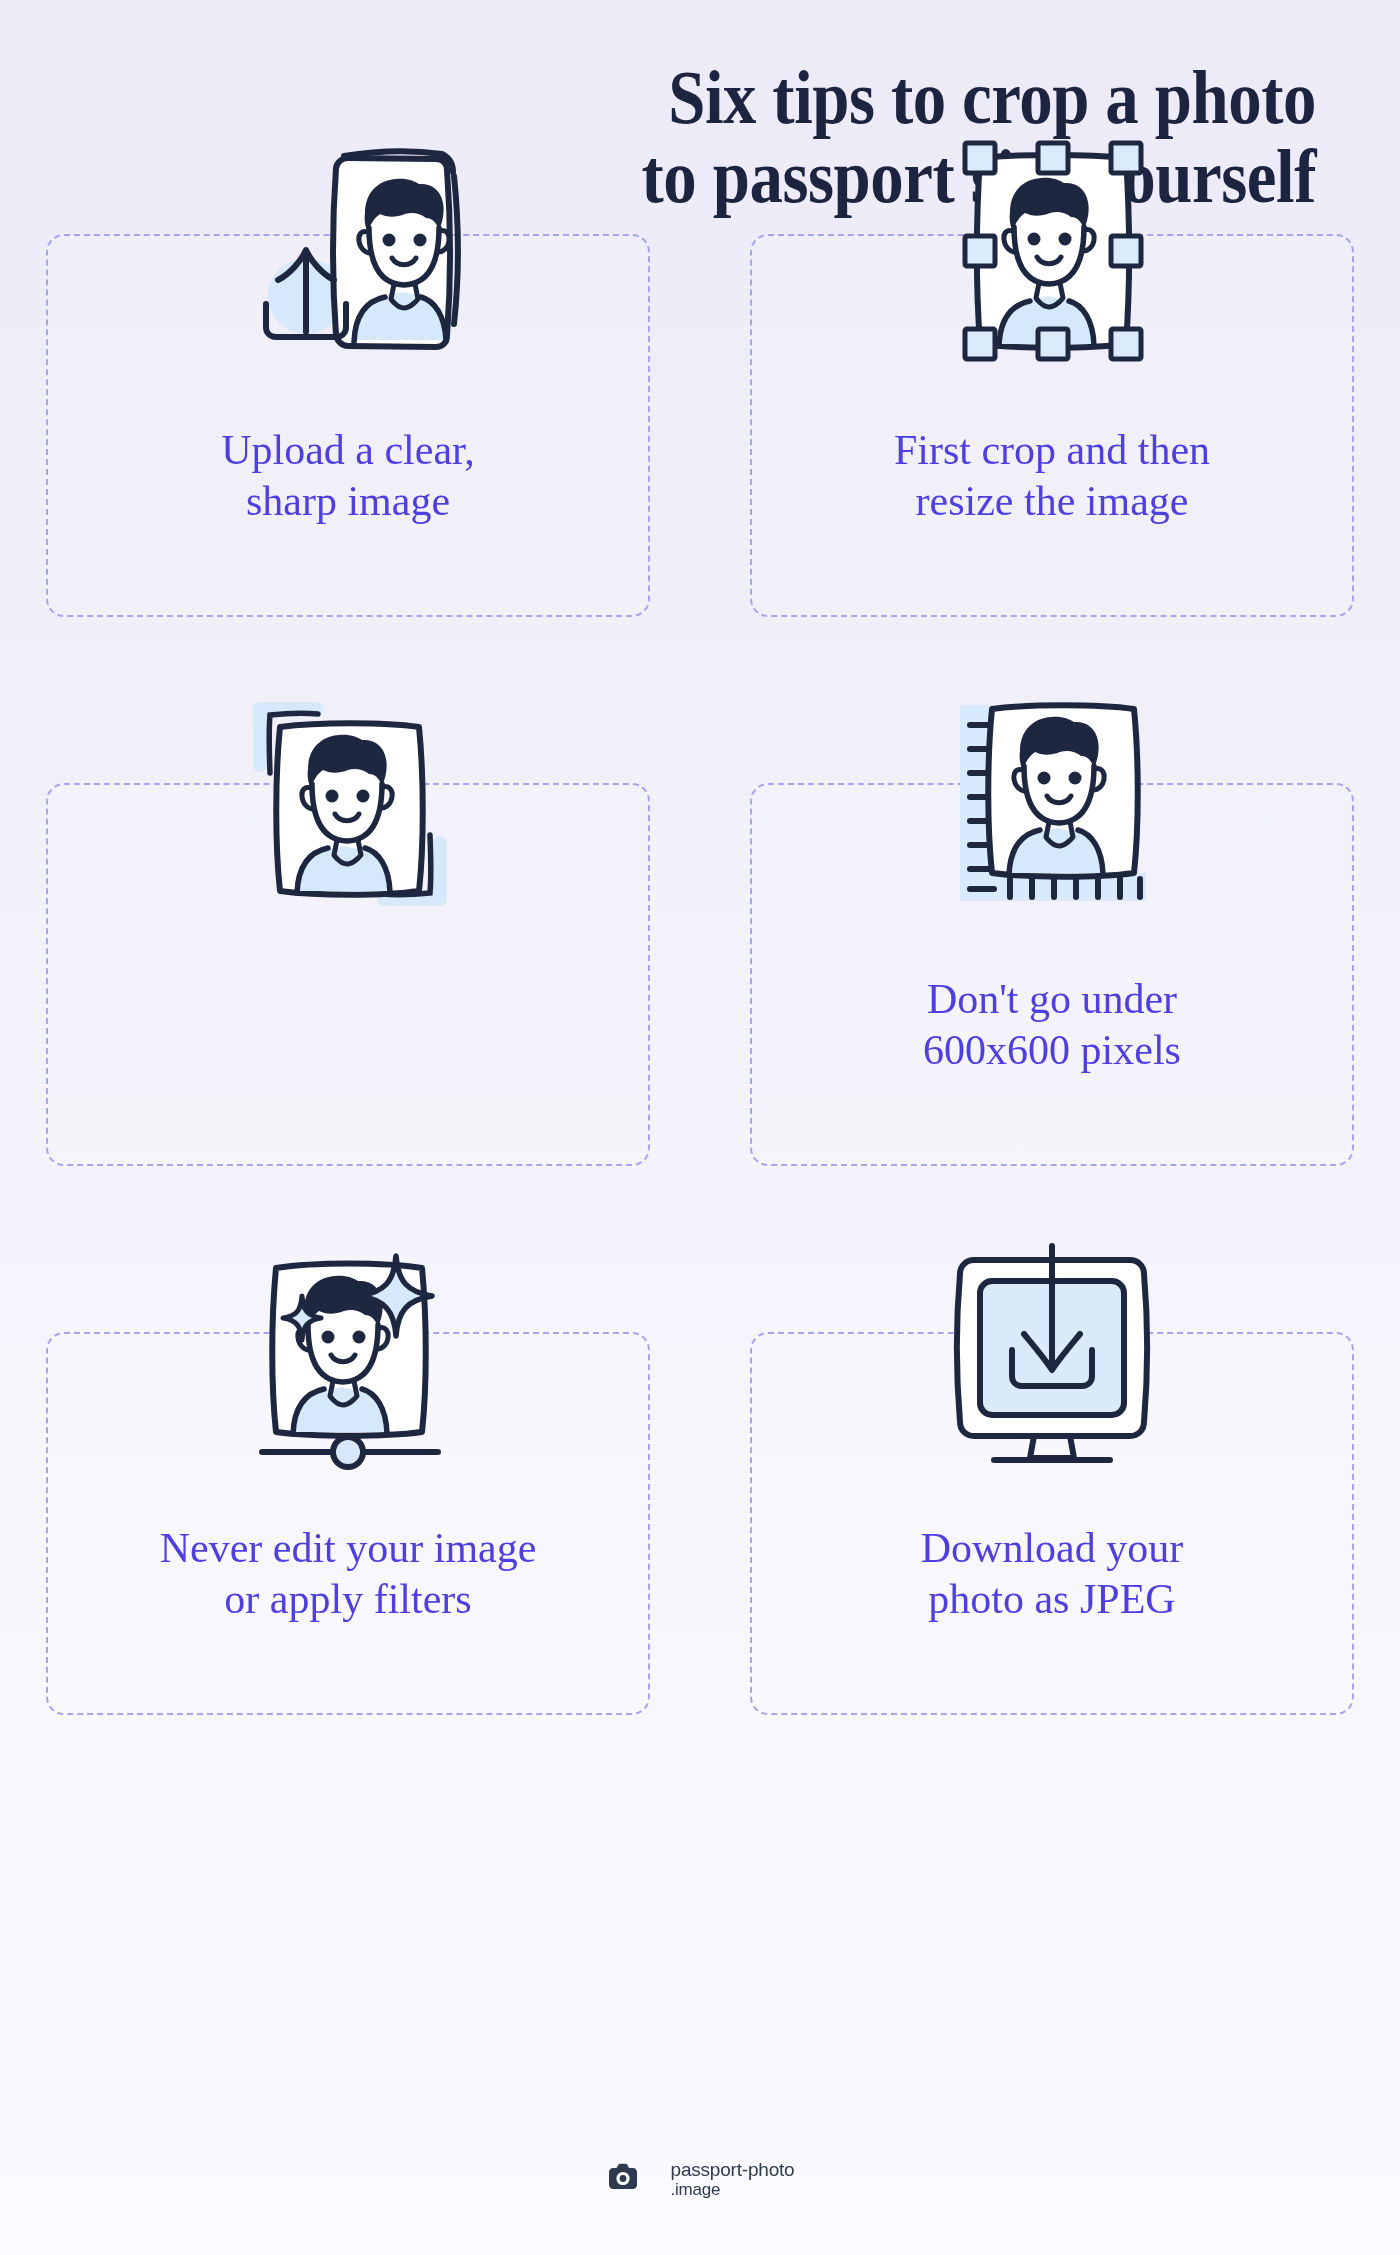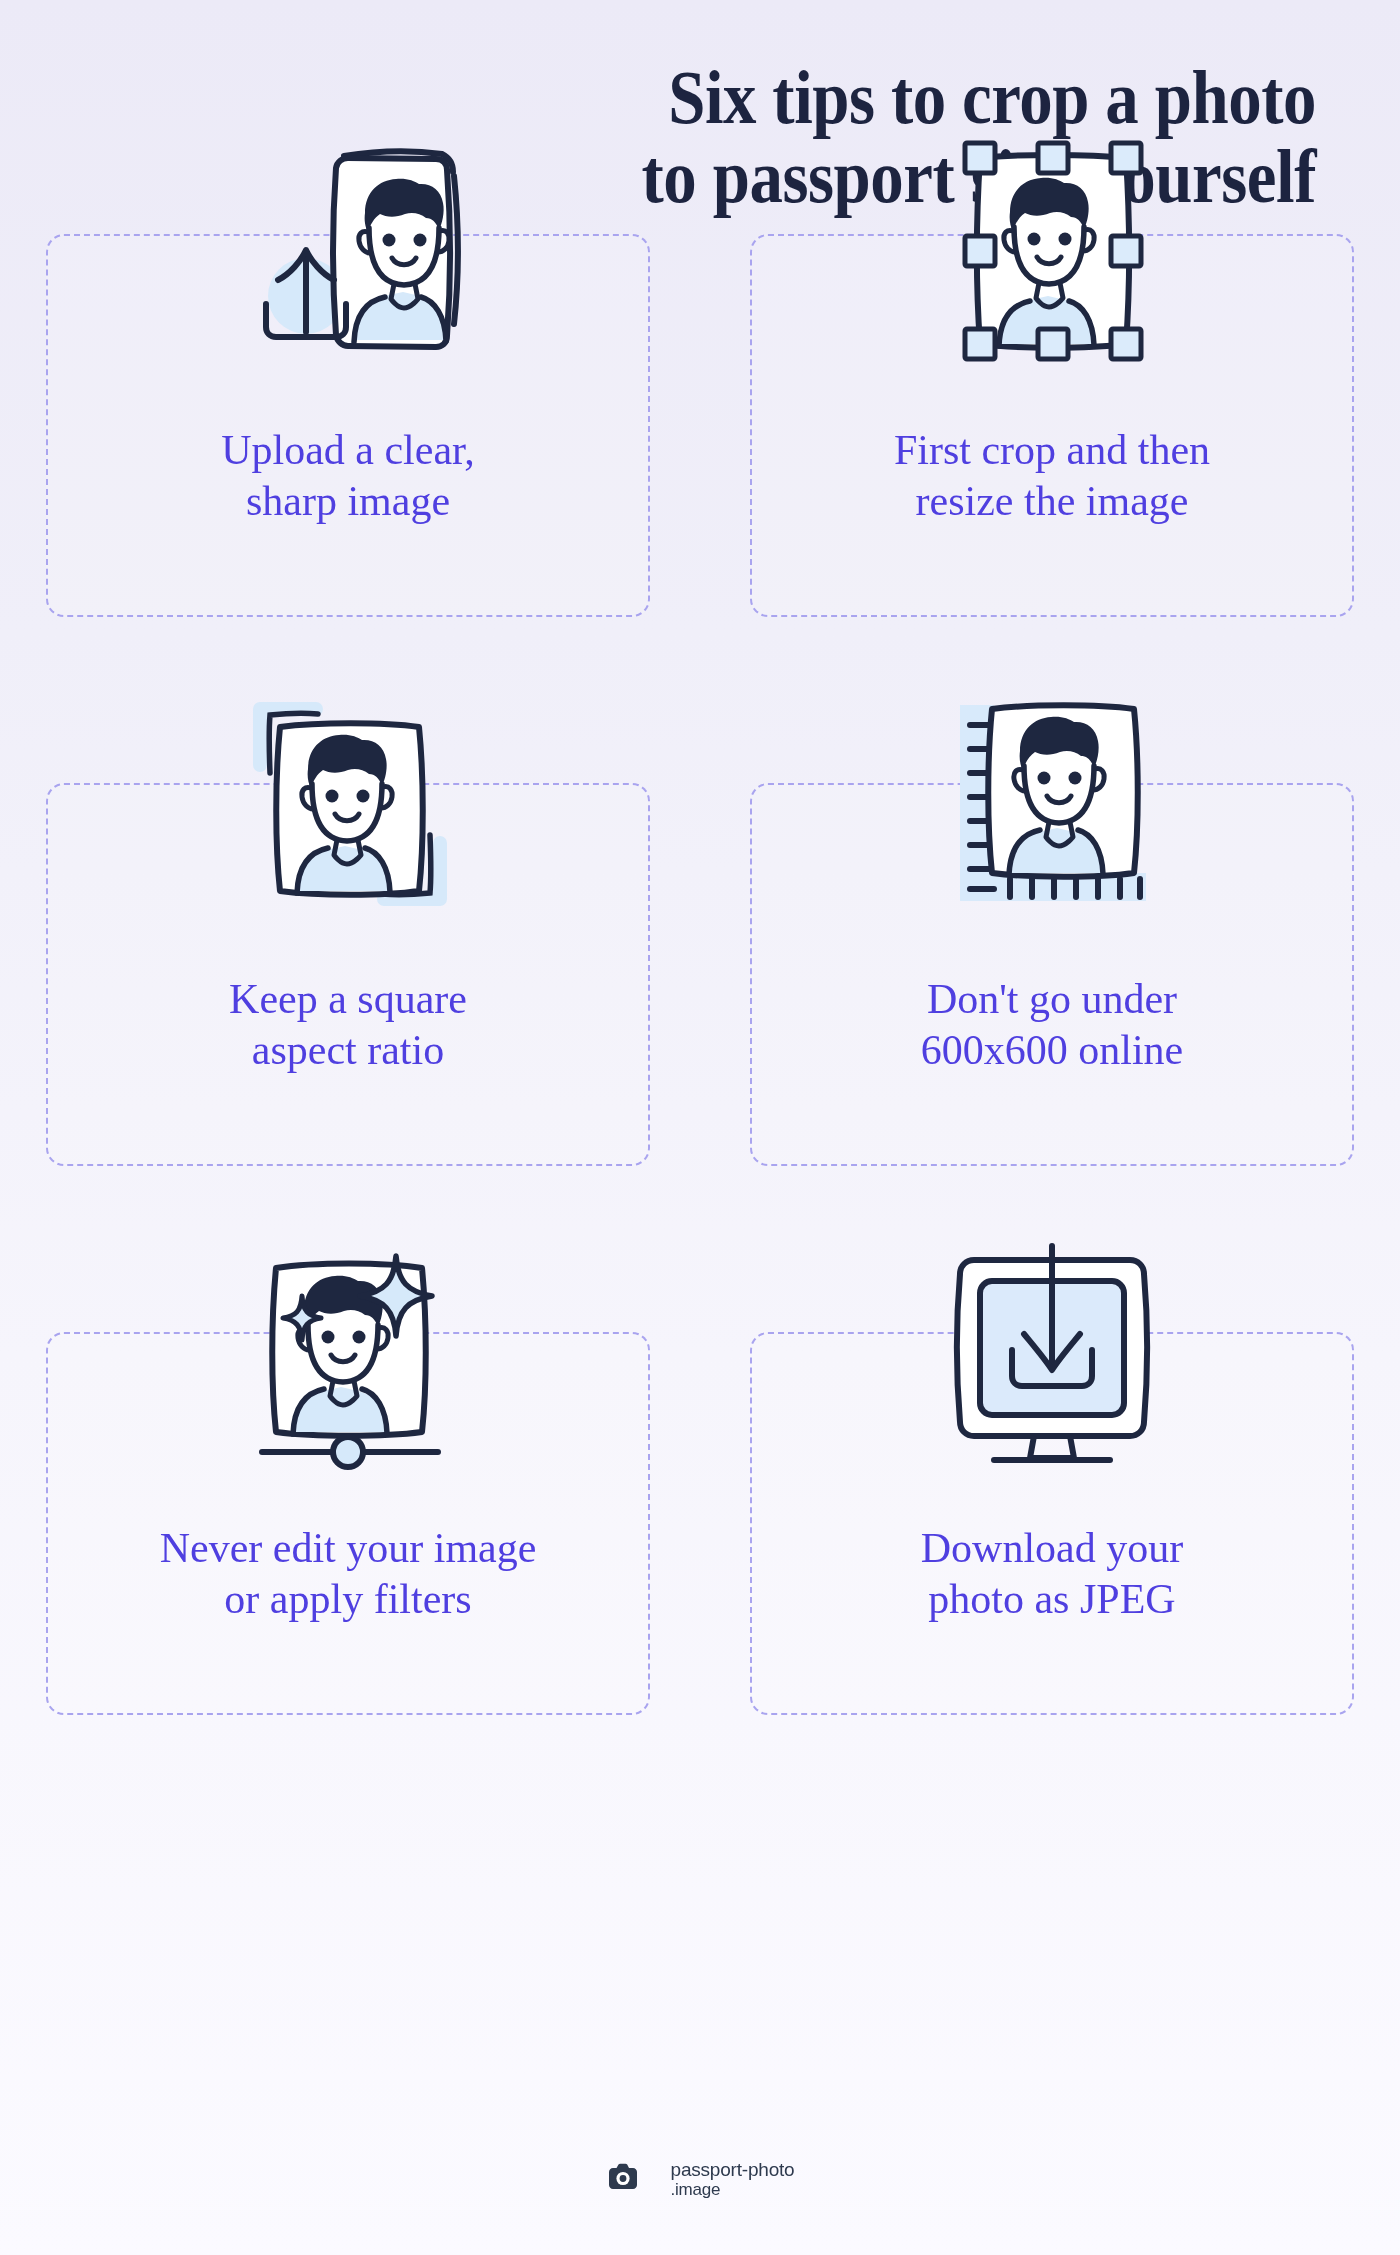--- a/index.html
+++ b/index.html
@@ -240,22 +240,20 @@
           <path d="M185 110 C191 108 195 113 194 120 C193 127 188 131 183 131" stroke="#1e2740" stroke-width="5" fill="none" stroke-linecap="round"></path>
           <path d="M114 107 C114 139 123 163 149 164 C175 163 184 139 184 107" stroke="#1e2740" stroke-width="5.5" fill="none" stroke-linecap="round"></path>
           <circle cx="134" cy="119" r="6.5" fill="#1e2740"></circle>
           <circle cx="165" cy="119" r="6.5" fill="#1e2740"></circle>
           <path d="M137 137 C142 146 156 146 161 137" stroke="#1e2740" stroke-width="5" fill="none" stroke-linecap="round"></path>
           <path d="M139 163 L136 178 C136 178 142 187 149 187 C156 187 163 178 163 178 L160 163" stroke="#1e2740" stroke-width="5" fill="none" stroke-linejoin="round"></path>
           <path d="M99 216 C100 190 111 175 130 171" stroke="#1e2740" stroke-width="5.5" fill="none" stroke-linecap="round"></path>
           <path d="M192 215 C191 190 181 175 167 171" stroke="#1e2740" stroke-width="5.5" fill="none" stroke-linecap="round"></path>
         </svg>
       </div>
-      <div class="card-text">Keep a square
-aspect ratio</div>
     </div>
 
     <div class="card">
       <div class="illo">
         <svg width="300" height="250" viewBox="0 0 300 250" fill="none">
 
           <rect x="58" y="28" width="34" height="196" fill="#d8eafb"></rect>
 
           <rect x="58" y="196" width="186" height="28" fill="#d8eafb"></rect>
 
@@ -296,21 +294,21 @@
           <path d="M122 89 C122 121 131 145 157 146 C183 145 192 121 192 89" stroke="#1e2740" stroke-width="5.5" fill="none" stroke-linecap="round"></path>
           <circle cx="142" cy="101" r="6.5" fill="#1e2740"></circle>
           <circle cx="173" cy="101" r="6.5" fill="#1e2740"></circle>
           <path d="M145 119 C150 128 164 128 169 119" stroke="#1e2740" stroke-width="5" fill="none" stroke-linecap="round"></path>
           <path d="M147 145 L144 160 C144 160 150 169 157 169 C164 169 171 160 171 160 L168 145" stroke="#1e2740" stroke-width="5" fill="none" stroke-linejoin="round"></path>
           <path d="M107 198 C108 172 119 157 138 153" stroke="#1e2740" stroke-width="5.5" fill="none" stroke-linecap="round"></path>
           <path d="M201 197 C200 172 190 157 176 153" stroke="#1e2740" stroke-width="5.5" fill="none" stroke-linecap="round"></path>
         </svg>
       </div>
       <div class="card-text">Don't go under
-600x600 online</div>
+600x600 pixels</div>
     </div>
 
   </div>
 
   <div class="row">
 
     <div class="card">
       <div class="illo">
         <svg width="300" height="250" viewBox="0 0 300 250" fill="none">
 

